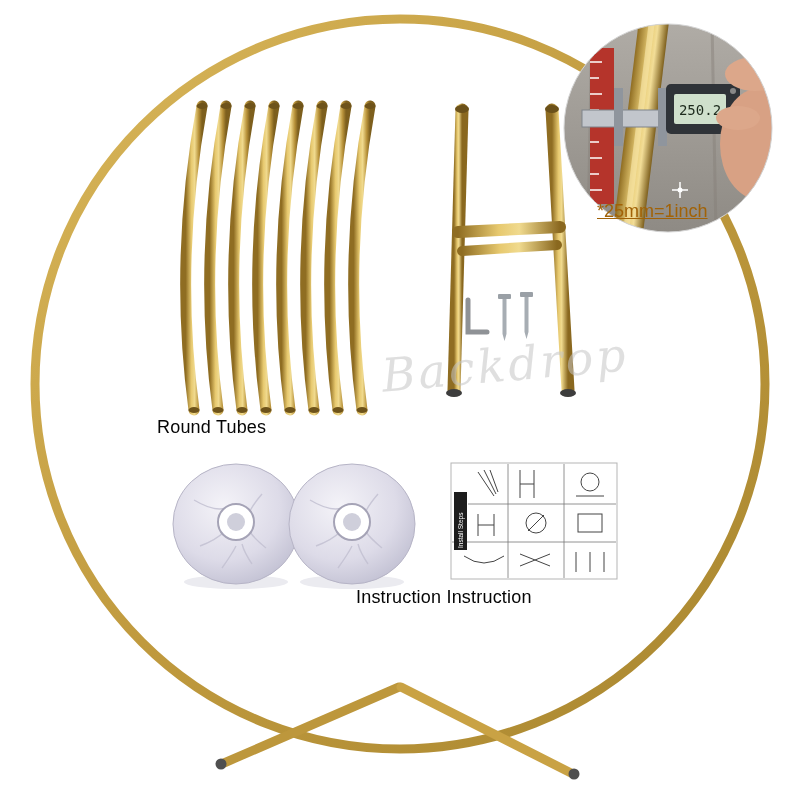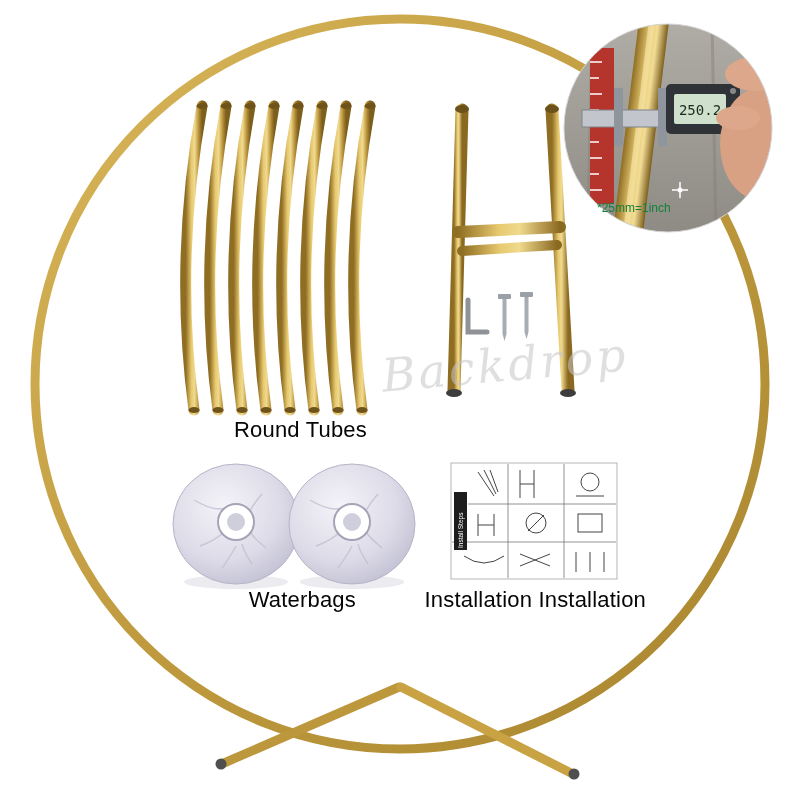--- a/index.html
+++ b/index.html
@@ -1,28 +1,28 @@
 <!DOCTYPE html>
 <html><head>
 <meta charset="utf-8">
 <style>
   html,body{margin:0;padding:0;background:#fff;}
   .canvas{position:relative;width:800px;height:800px;background:#ffffff;overflow:hidden;
           font-family:"Liberation Sans",sans-serif;}
   .abs{position:absolute;}
-  .label{position:absolute;font-size:22px;color:#050505;text-align:right;letter-spacing:.2px;}
+  .label{position:absolute;font-size:18px;color:#050505;text-align:left;letter-spacing:.2px;}
   .label-round-tubes{left:157px;top:417px;width:210px;}
   .label-bases{left:379px;top:417px;width:260px;}
   .label-waterbags{left:156px;top:587px;width:200px;}
   .label-install{left:356px;top:587px;width:290px;}
   .watermark{position:absolute;left:355px;top:338px;width:300px;text-align:center;
              font-family:"DejaVu Serif",serif;font-style:italic;font-size:46px;
              color:#c6c6c6;opacity:.55;transform:rotate(-5deg);letter-spacing:3px;
              pointer-events:none;}
-  .inset-note{position:absolute;left:597px;top:201px;font-size:12px;color:#15803d;}
+  .inset-note{position:absolute;left:597px;top:201px;font-size:18px;color:#a16207;text-decoration:underline;}
   svg{display:block;}
 </style>
 </head>
 <body>
 
 <div class="canvas">
 
   <svg class="abs" style="left:0;top:0" width="800" height="800" viewBox="0 0 800 800">
     <defs>
       <linearGradient id="ringGrad" x1="0" y1="0" x2="1" y2="1">
@@ -162,22 +162,21 @@
       <path d="M 28 52 L 28 74 M 44 52 L 44 74 M 28 63 L 44 63"></path>
       <circle cx="86" cy="61" r="10"></circle>
         <path d="M 78 69 L 94 53"></path>
       <rect x="128" y="52" width="24" height="18"></rect>
       <path d="M 14 94 Q 34 108 54 94"></path>
       <path d="M 70 92 L 100 104 M 70 104 L 100 92"></path>
       <path d="M 126 90 L 126 110 M 140 90 L 140 110 M 154 90 L 154 110"></path>
     </g>
   </svg>
 
-  <div class="label label-waterbags">Waterbags</div>
-  <div class="label label-install">Installation Installation</div>
+  <div class="label label-install">Instruction Instruction</div>
 
   <svg class="abs" style="left:562px;top:22px" width="212" height="212" viewBox="0 0 212 212">
     <defs>
       <clipPath id="insetClip">
           <circle cx="106" cy="106" r="104"></circle>
         </clipPath>
       <linearGradient id="insetBg" x1="0" y1="0" x2="0" y2="1">
         <stop offset="0" stop-color="#b0aca6"></stop>
         <stop offset="1" stop-color="#8e8a84"></stop>
       </linearGradient>

